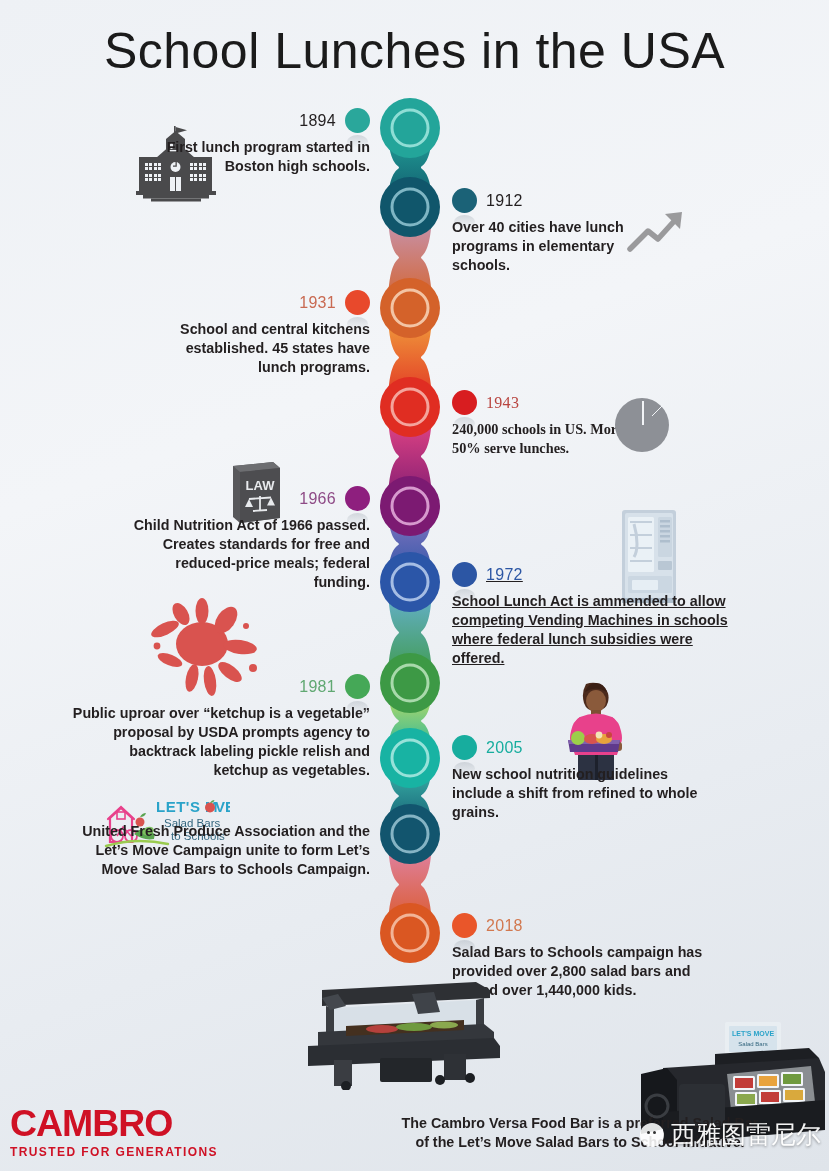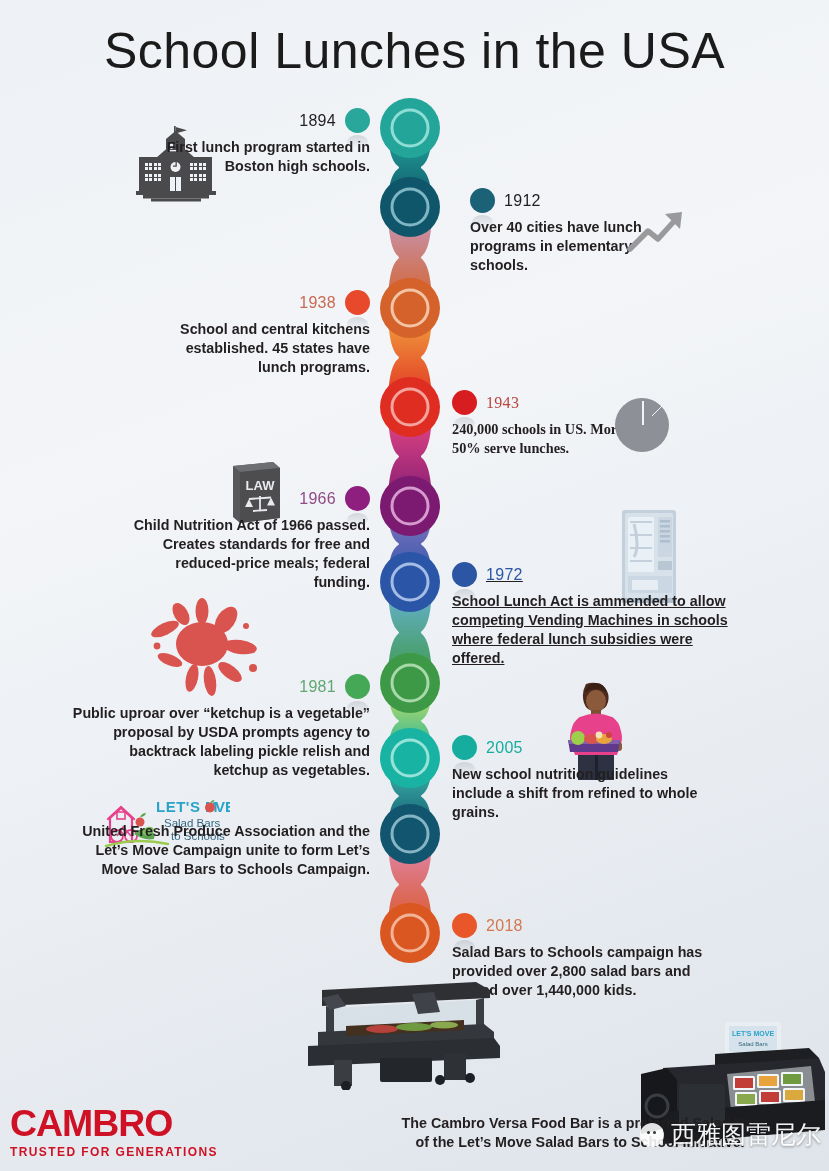--- a/index.html
+++ b/index.html
@@ -314,37 +314,37 @@
 </div>
 
 <div class="event left" style="left:140px; top:108px; width:230px;">
   <div class="yearrow">
     <span class="year">1894</span>
     <span class="dot" style="background:#2aa79b"></span>
   </div>
   <div class="desc">First lunch program started in Boston high schools.</div>
 </div>
 
-<div class="event right" style="left:452px; top:188px; width:215px;margin-left:18px;">
+<div class="event right" style="left:452px; top:188px; width:215px;">
   <div class="yearrow">
     <span class="dot" style="background:#1b6277"></span>
     <span class="year">1912</span>
   </div>
   <div class="desc">Over 40 cities have lunch programs in elementary schools.</div>
 </div>
 <div class="decor arrowchart" style="left:627px; top:205px;">
   <svg viewBox="0 0 64 50" width="64" height="50" xmlns="http://www.w3.org/2000/svg">
     <path d="M3 44 L21 26 L31 34 L50 13" fill="none" stroke="#9a9a9c" stroke-width="5.5" stroke-linecap="round" stroke-linejoin="round"></path>
     <path d="M38 9 L55 7 L53 24 Z" fill="#9a9a9c"></path>
   </svg>
 </div>
 
 <div class="event left" style="left:160px; top:290px; width:210px;">
   <div class="yearrow">
-    <span class="year" style="color:#c96a52">1938</span>
+    <span class="year" style="color:#c96a52">1931</span>
     <span class="dot" style="background:#e8492c"></span>
   </div>
   <div class="desc">School and central kitchens established. 45 states have lunch programs.</div>
 </div>
 
 <div class="event right" style="left:452px; top:390px; width:230px;font-family:Liberation Serif, serif;">
   <div class="yearrow">
     <span class="dot" style="background:#d81d20"></span>
     <span class="year" style="color:#b8443f">1943</span>
   </div>

